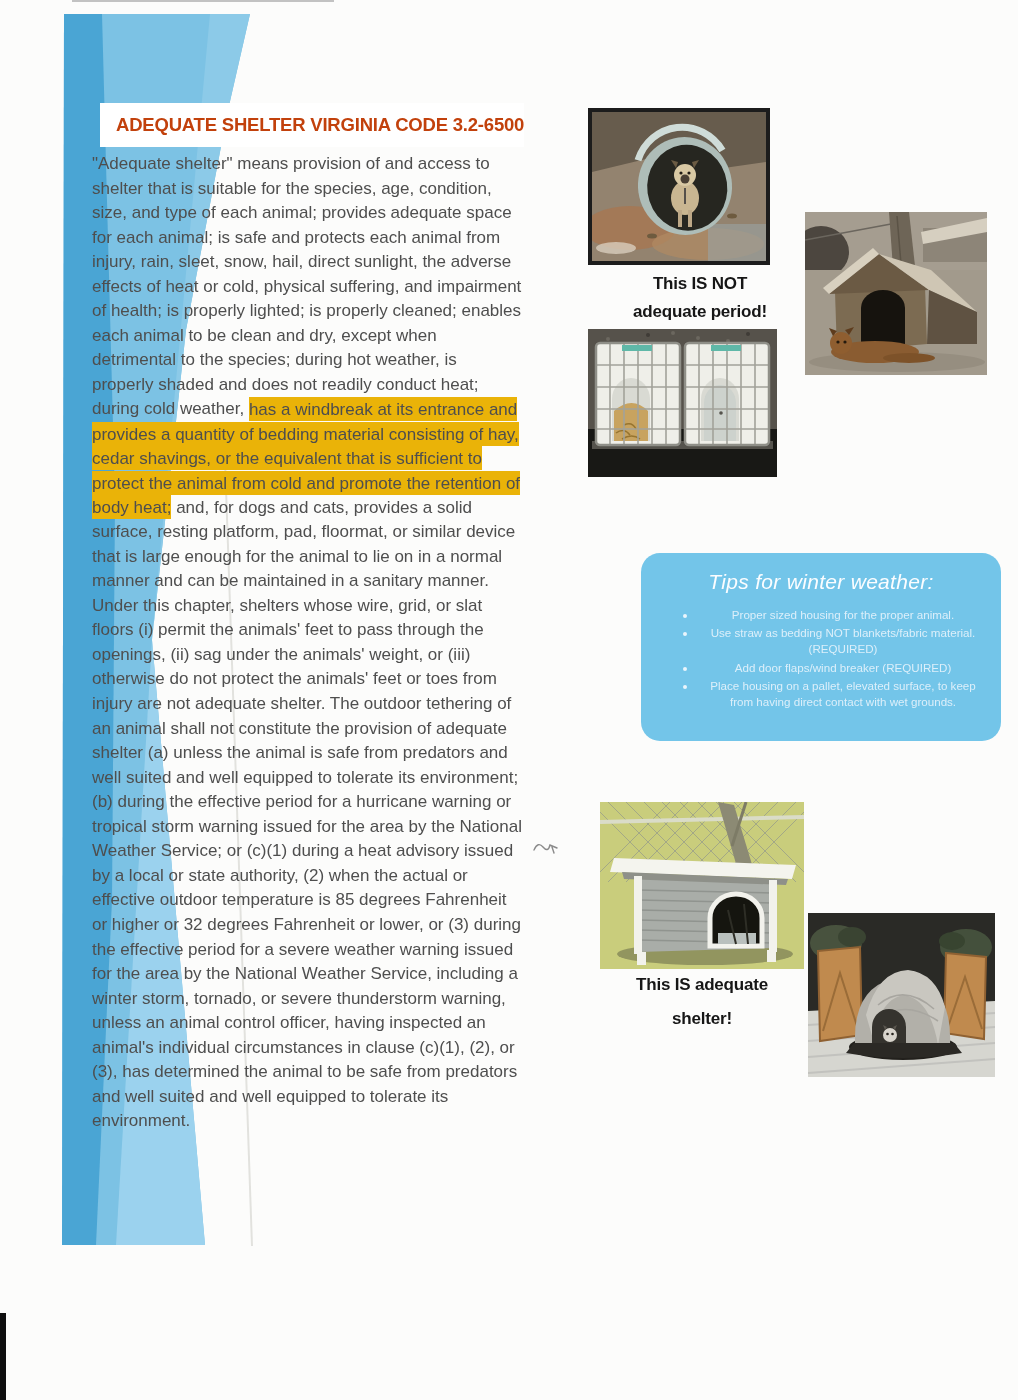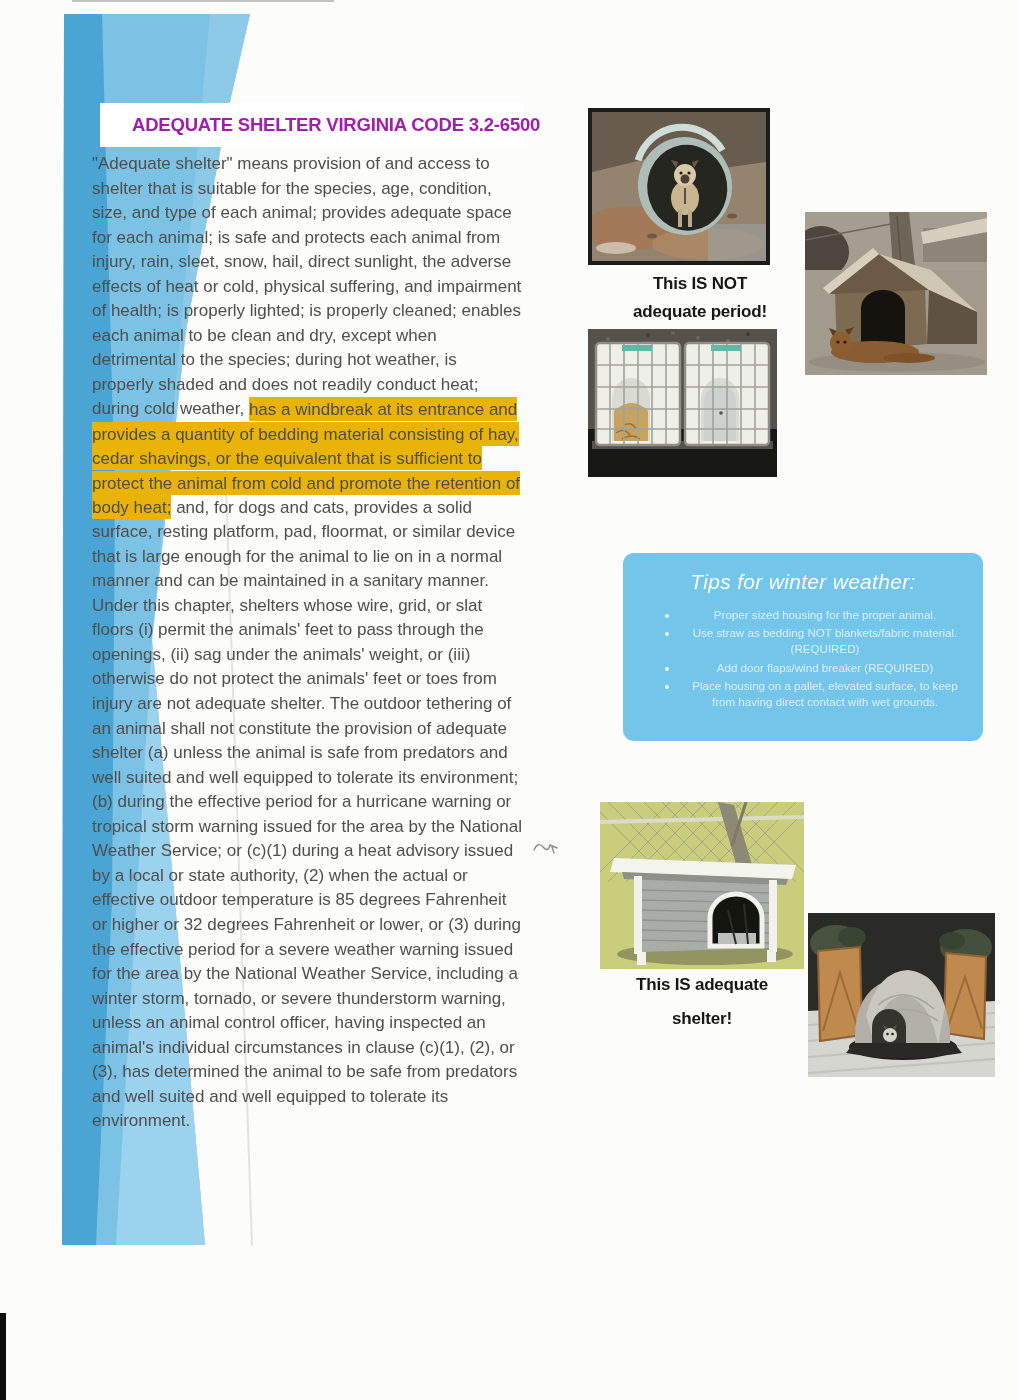--- a/index.html
+++ b/index.html
@@ -7,22 +7,22 @@
     position:relative; width:1018px; height:1400px; margin:0 auto;
     background:#fcfcfb; overflow:hidden;
     font-family:"Liberation Sans", sans-serif;
   }
   svg { display:block; }
   .swoosh { position:absolute; left:0; top:0; }
 
   .title-banner {
     position:absolute; left:100px; top:103px; width:424px; height:44px;
     background:#ffffff; display:flex; align-items:center;
-    padding-left:32px; box-sizing:border-box;
-    font-weight:700; font-size:18.5px; letter-spacing:-0.2px; color:#a21caf;
+    padding-left:16px; box-sizing:border-box;
+    font-weight:700; font-size:18.5px; letter-spacing:-0.2px; color:#c2410c;
     white-space:nowrap;
   }
 
   .code-paragraph {
     position:absolute; left:92px; top:152px; width:430px;
     font-size:17px; line-height:24.55px; color:#4e4e4e; text-align:left;
   }
   .code-paragraph mark {
     background-color:#eab308; color:inherit; padding:2.5px 0;
     -webkit-box-decoration-break:clone; box-decoration-break:clone;
@@ -38,22 +38,22 @@
 
   .caption {
     position:absolute; text-align:center; font-weight:700; color:#161616;
     font-size:17px; letter-spacing:-0.2px;
   }
   .caption-not { left:586px; top:270px; width:228px; line-height:28px; }
   .caption-is  { left:586px; top:975px; width:232px;text-align:center; }
   .caption-is .line2 { margin-top:14px; }
 
   .tips-box {
-    position:absolute; left:623px; top:553px; width:360px; height:188px;
-    background:#73c5e9; border-radius:11px; box-sizing:border-box;
+    position:absolute; left:641px; top:553px; width:360px; height:188px;
+    background:#73c5e9; border-radius:19px; box-sizing:border-box;
   }
   .tips-title {
     margin:17px 0 0; text-align:center;
     font-size:21px; font-style:italic; font-weight:500;
     color:#fbfdff; letter-spacing:0.3px;
   }
   .tips-list {
     margin:13px 14px 0 36px; padding:0 4px 0 20px;
     font-size:11.6px; line-height:16.2px; color:#dceffa;
     list-style:disc outside;

